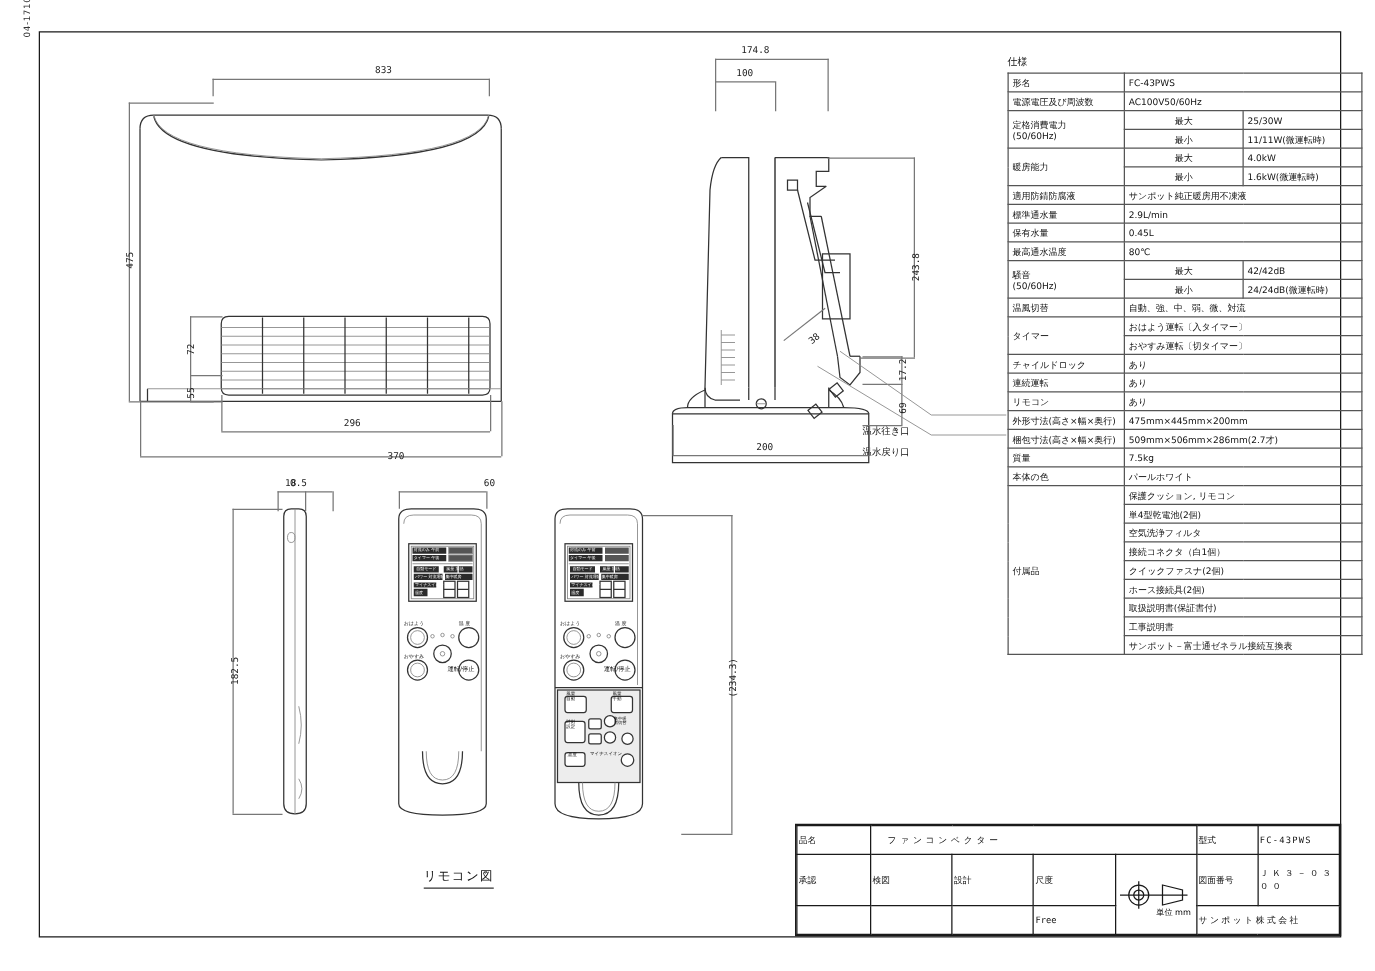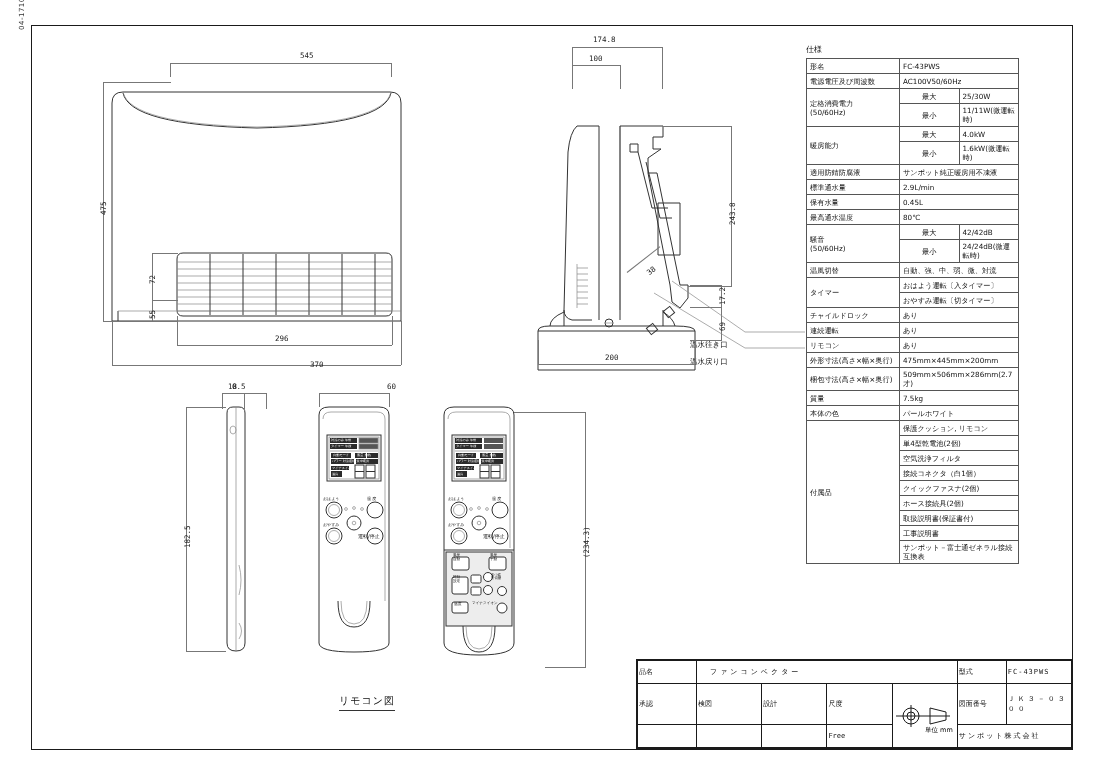--- a/index.html
+++ b/index.html
@@ -34,21 +34,21 @@
     position:absolute;font-size:7.5px;color:#111;white-space:nowrap;
   }
   svg{display:block;overflow:visible;}
   .stroke{fill:none;stroke:#333;stroke-width:1;}
   .stroke-thin{fill:none;stroke:#888;stroke-width:.7;}
   .fillw{fill:#fff;stroke:#333;stroke-width:1;}
   
   #spec-wrap{position:absolute;left:806px;top:44px;width:268px;}
   #spec-title{font-size:8px;color:#111;margin-bottom:3px;}
   table.spec{
-    border-collapse:collapse;width:213px;table-layout:fixed;
+    border-collapse:collapse;width:284px;table-layout:fixed;
     font-size:7.2px;color:#111;
   }
   table.spec td{
     border:.8px solid #555;padding:2px 3px;vertical-align:middle;
     line-height:1.25;height:10px;
   }
   td.k{width:86px;}
   td.sub{width:38px;text-align:center;}
   td.v{}
   #notes{
@@ -125,21 +125,21 @@
       </g>
 
       <line class="stroke" x1="52" y1="281" x2="341" y2="281"></line>
       <path class="stroke" d="M58,271 L58,281"></path>
       <path class="stroke-thin" d="M58,271 L341,271"></path>
     </svg>
 
     <div class="ln h thin" style="left:170px;top:63px;width:222px;"></div>
     <div class="ln v thin" style="left:170px;top:63px;height:14px;"></div>
     <div class="ln v thin" style="left:391px;top:63px;height:14px;"></div>
-    <div class="dimtxt" style="left:300px;top:51px;">545</div>
+    <div class="dimtxt" style="left:300px;top:51px;">833</div>
 
     <div class="ln v thin" style="left:103px;top:82px;height:239px;"></div>
     <div class="ln h thin" style="left:103px;top:82px;width:68px;"></div>
     <div class="ln h thin" style="left:103px;top:321px;width:68px;"></div>
     <div class="dimtxt rot" style="left:99px;top:215px;">475</div>
 
     <div class="ln v thin" style="left:152px;top:253px;height:47px;"></div>
     <div class="ln h thin" style="left:152px;top:253px;width:26px;"></div>
     <div class="ln h thin" style="left:152px;top:300px;width:26px;"></div>
     <div class="dimtxt rot" style="left:148px;top:284px;">72</div>

